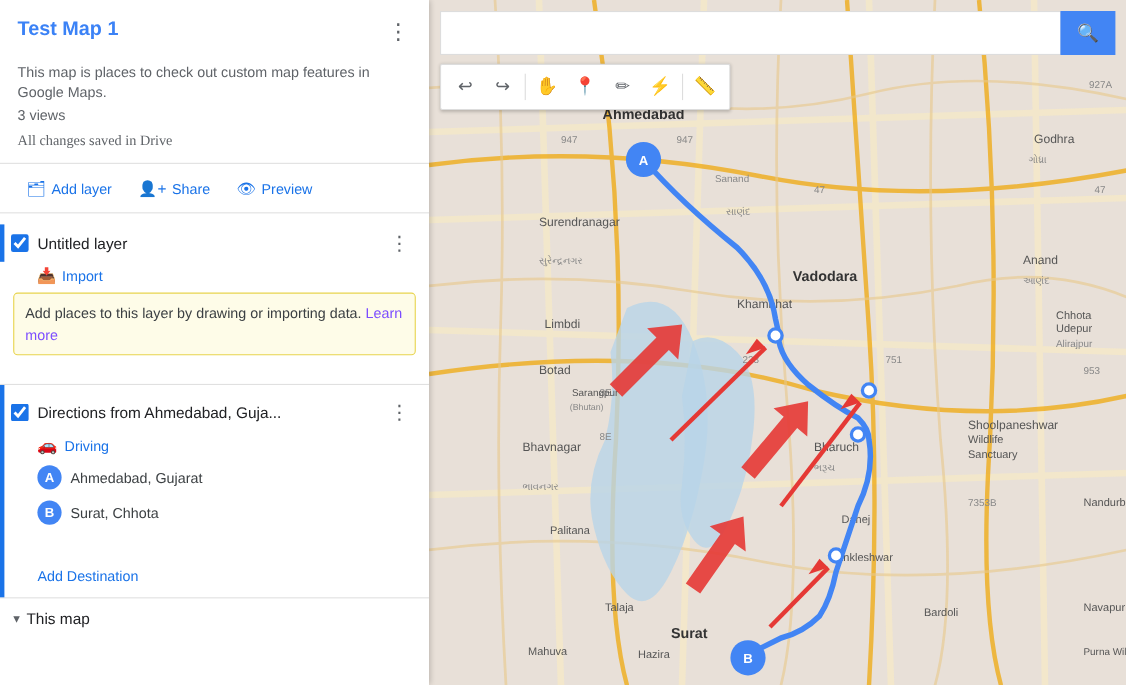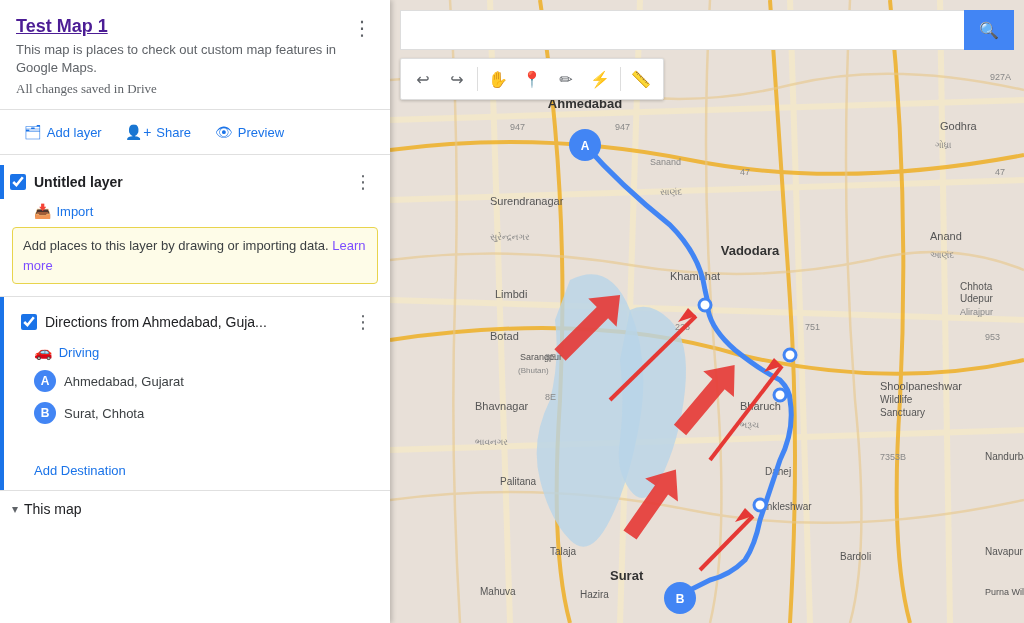--- a/index.html
+++ b/index.html
@@ -31,23 +31,22 @@
       cursor: pointer;
       font-size: 20px;
       color: #5f6368;
       background: none;
       border: none;
       padding: 2px 6px;
     }
     .map-title {
       font-size: 18px;
       font-weight: bold;
-      color: #4c1d95;
-      margin-bottom: 4px;
-      text-decoration: underline;
+      color: #3b82f6;
+      margin-bottom: 20px;
     }
     .map-description {
       font-size: 13px;
       color: #5f6368;
       line-height: 1.4;
       margin-bottom: 4px;
     }
     .map-views {
       font-size: 13px;
       color: #5f6368;
@@ -93,21 +92,21 @@
     }
     .layer-checkbox {
       width: 16px;
       height: 16px;
       margin-right: 8px;
       accent-color: #1a73e8;
       cursor: pointer;
     }
     .layer-title {
       font-size: 14px;
-      font-weight: 700;
+      font-weight: 400;
       color: #202124;
       flex: 1;
     }
     .layer-more {
       background: none;
       border: none;
       font-size: 18px;
       color: #5f6368;
       cursor: pointer;
       padding: 2px 6px;
@@ -129,21 +128,21 @@
       background: none;
       border: none;
       cursor: pointer;
       padding: 4px 12px 4px 34px;
       margin-bottom: 4px;
     }
     .import-icon { font-size: 14px; }
 
     
     .notice-box {
-      margin: 4px 12px 2px 12px;
+      margin: 4px 12px 16px 12px;
       background: #fefce8;
       border: 1px solid #e8d44d;
       border-radius: 4px;
       padding: 8px 10px;
       font-size: 13px;
       color: #3c4043;
       line-height: 1.5;
     }
     .notice-box a {
       color: #7c4dff;
@@ -160,21 +159,21 @@
       width: 4px;
       background: #1a73e8;
       position: absolute;
       left: 0;
       top: 0;
       bottom: 0;
     }
     .directions-header {
       display: flex;
       align-items: center;
-      padding: 4px 12px 4px 21px;
+      padding: 4px 12px 4px 10px;
     }
     .directions-title {
       font-size: 14px;
       font-weight: 500;
       color: #202124;
       flex: 1;
     }
     .dir-more {
       background: none;
       border: none;
@@ -333,20 +332,21 @@
   </style>
 </head>
 <body>
 
 <div id="left-panel">
 
   <div class="map-header">
     <button class="more-btn">⋮</button>
     <div class="map-title">Test Map 1</div>
     <div class="map-description">This map is places to check out custom map features in Google Maps.</div>
+    <div class="map-views">3 views</div>
     <div class="map-saved">All changes saved in Drive</div>
   </div>
 
   <div class="action-bar">
     <button class="action-btn">
       <span class="btn-icon">🗂</span>
       <span>Add layer</span>
     </button>
     <button class="action-btn">
       <span class="btn-icon">👤+</span>

